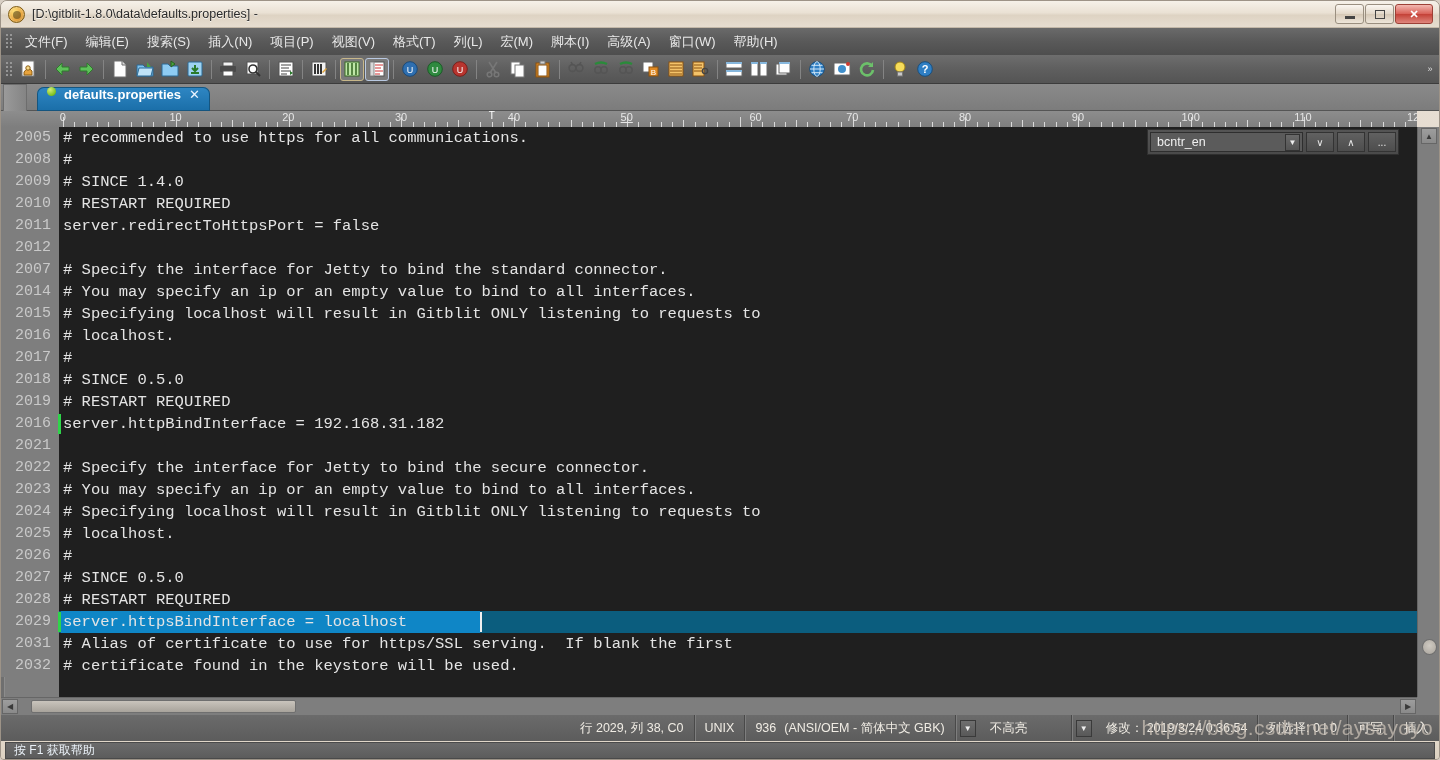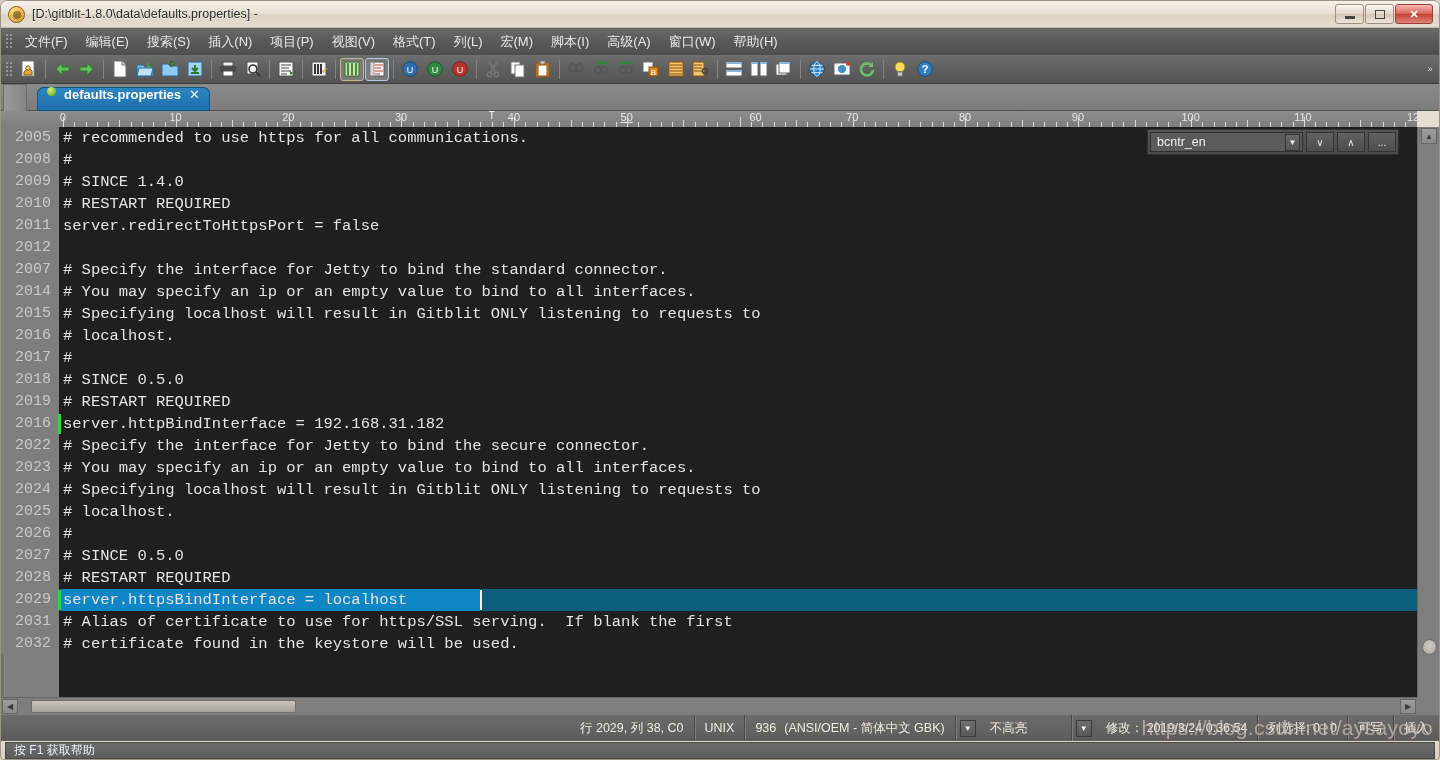--- a/index.html
+++ b/index.html
@@ -701,20 +701,21 @@
           <div class="row"><div class="ln">2011</div><div class="code">server.redirectToHttpsPort = false</div></div>
           <div class="row"><div class="ln">2012</div><div class="code"></div></div>
           <div class="row"><div class="ln">2007</div><div class="code"># Specify the interface for Jetty to bind the standard connector.</div></div>
           <div class="row"><div class="ln">2014</div><div class="code"># You may specify an ip or an empty value to bind to all interfaces.</div></div>
           <div class="row"><div class="ln">2015</div><div class="code"># Specifying localhost will result in Gitblit ONLY listening to requests to</div></div>
           <div class="row"><div class="ln">2016</div><div class="code"># localhost.</div></div>
           <div class="row"><div class="ln">2017</div><div class="code">#</div></div>
           <div class="row"><div class="ln">2018</div><div class="code"># SINCE 0.5.0</div></div>
           <div class="row"><div class="ln">2019</div><div class="code"># RESTART REQUIRED</div></div>
           <div class="row"><div class="ln">2016</div><div class="chgmark" style="background: rgb(47, 212, 74);"></div><div class="code">server.httpBindInterface = 192.168.31.182</div></div>
+          <div class="row"><div class="ln">2021</div><div class="code"></div></div>
           <div class="row"><div class="ln">2022</div><div class="code"># Specify the interface for Jetty to bind the secure connector.</div></div>
           <div class="row"><div class="ln">2023</div><div class="code"># You may specify an ip or an empty value to bind to all interfaces.</div></div>
           <div class="row"><div class="ln">2024</div><div class="code"># Specifying localhost will result in Gitblit ONLY listening to requests to</div></div>
           <div class="row"><div class="ln">2025</div><div class="code"># localhost.</div></div>
           <div class="row"><div class="ln">2026</div><div class="code">#</div></div>
           <div class="row"><div class="ln">2027</div><div class="code"># SINCE 0.5.0</div></div>
           <div class="row"><div class="ln">2028</div><div class="code"># RESTART REQUIRED</div></div>
           <div class="row hl"><div class="hlbg"></div><div class="selbg" style="width: 419.36px;"></div><div class="caretbar" style="left: 479.36px;"></div><div class="ln">2029</div><div class="chgmark" style="background: rgb(47, 212, 74);"></div><div class="code">server.httpsBindInterface = localhost</div></div>
           <div class="row"><div class="ln">2031</div><div class="code"># Alias of certificate to use for https/SSL serving.  If blank the first</div></div>
           <div class="row"><div class="ln">2032</div><div class="code"># certificate found in the keystore will be used.</div></div>

